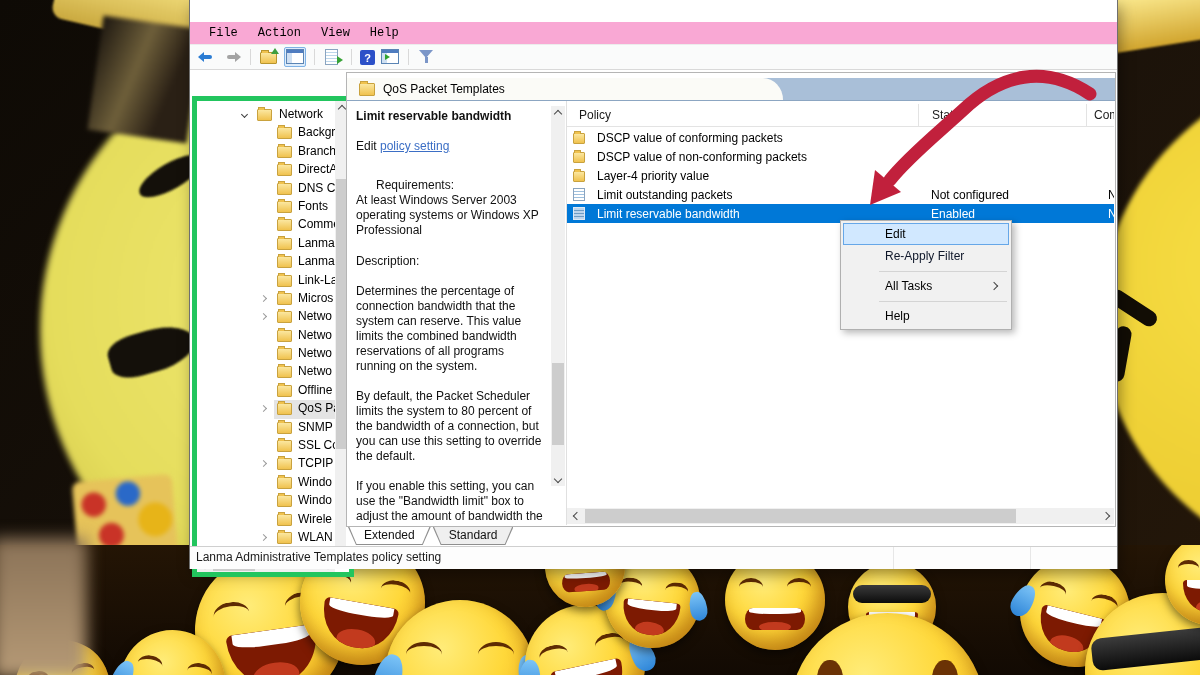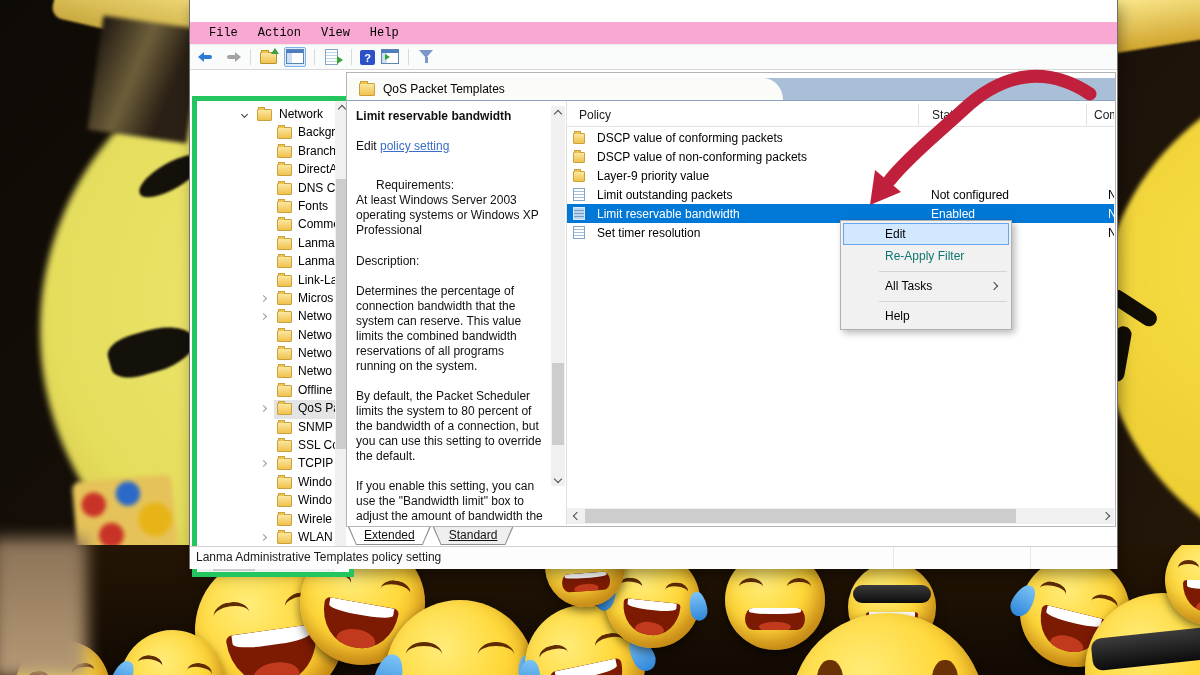--- a/index.html
+++ b/index.html
@@ -162,34 +162,34 @@
   .listhsb .thumb{position:absolute;left:18px;width:431px;top:1px;height:14px;background:#cdcdcd;}
 
   
   .tabsrow{position:absolute;left:156px;top:527px;width:770px;height:19px;background:#fff;}
   .tab{position:relative;height:18px;line-height:17px;padding:0 16px;float:left;margin-left:2px;}
   .tab .shape{position:absolute;inset:0;background:#8f8f8f;
     clip-path:polygon(0 0,100% 0,calc(100% - 8px) 100%,8px 100%);}
   .tab .shape:before{content:'';position:absolute;left:0;top:0;right:0;bottom:1px;background:#fff;
     clip-path:polygon(1.4px 0,calc(100% - 1.4px) 0,calc(100% - 8.6px) 100%,8.6px 100%);}
   .tab.inactive .shape:before{background:#efefef;}
-  .tab .tlab{position:relative;z-index:2;text-decoration:underline;}
+  .tab .tlab{position:relative;z-index:2;}
 
   
   .statusbar{position:absolute;left:0;right:0;top:546px;height:22px;background:#fdfdfd;border-top:1px solid #cfcfcf;}
   .statusbar .stext{position:absolute;left:6px;top:3px;color:#1a1a1a;}
   .statusbar .ssep1{position:absolute;left:703px;top:0;bottom:0;width:1px;background:#e7e7e7;}
   .statusbar .ssep2{position:absolute;left:840px;top:0;bottom:0;width:1px;background:#e7e7e7;}
 
   
   .ctxmenu{position:absolute;left:840px;top:220px;width:170px;z-index:30;background:#f1f1f1;border:1px solid #b0b0b0;
     box-shadow:3px 3px 7px rgba(0,0,0,.28);padding:2px 0;}
   .cmrow{position:relative;height:22px;line-height:22px;padding-left:42px;color:#000;margin:0 2px;}
   .cmrow.highlighted{background:#d1e8ff;outline:1px solid #66a7e8;outline-offset:-1px;}
-  .cmrow.disabled{color:#0f766e;}
+  .cmrow.disabled{color:#0f172a;}
   .cmrow.separator{height:8px;pointer-events:none;}
   .cmrow.separator:after{content:'';position:absolute;left:36px;right:2px;top:4px;border-top:1px solid #d4d4d4;}
   .cmrow .subarr{display:none;position:absolute;right:12px;top:8px;width:5px;height:5px;
     border-right:1.5px solid #444;border-bottom:1.5px solid #444;transform:rotate(-45deg);}
   .cmrow.submenu .subarr{display:block;}
 
   
   .redarrow{position:absolute;left:845px;top:48px;z-index:25;pointer-events:none;}
 </style>
 </head>
@@ -546,21 +546,21 @@
                 <span class="licon ic-folder"></span>
                 <span>DSCP value of non-conforming packets</span>
               </span>
               <span class="st"></span>
               <span class="cm"></span>
             </div>
 
             <div class="lrow">
               <span class="nm">
                 <span class="licon ic-folder"></span>
-                <span>Layer-9 priority value</span>
+                <span>Layer-4 priority value</span>
               </span>
               <span class="st"></span>
               <span class="cm"></span>
             </div>
 
             <div class="lrow">
               <span class="nm">
                 <span class="licon ic-policy"></span>
                 <span>Limit outstanding packets</span>
               </span>
@@ -571,24 +571,20 @@
             <div class="lrow selected">
               <span class="nm">
                 <span class="licon ic-policy"></span>
                 <span>Limit reservable bandwidth</span>
               </span>
               <span class="st">Enabled</span>
               <span class="cm">No</span>
             </div>
 
             <div class="lrow">
-              <span class="nm">
-                <span class="licon ic-policy"></span>
-                <span>Set timer resolution</span>
-              </span>
               <span class="st"></span>
               <span class="cm">No</span>
             </div>
           </div>
         <div class="listhsb">
           <span class="sa l">
               <span class="ch left"></span>
             </span>
           <span class="thumb"></span>
           <span class="sa r">

